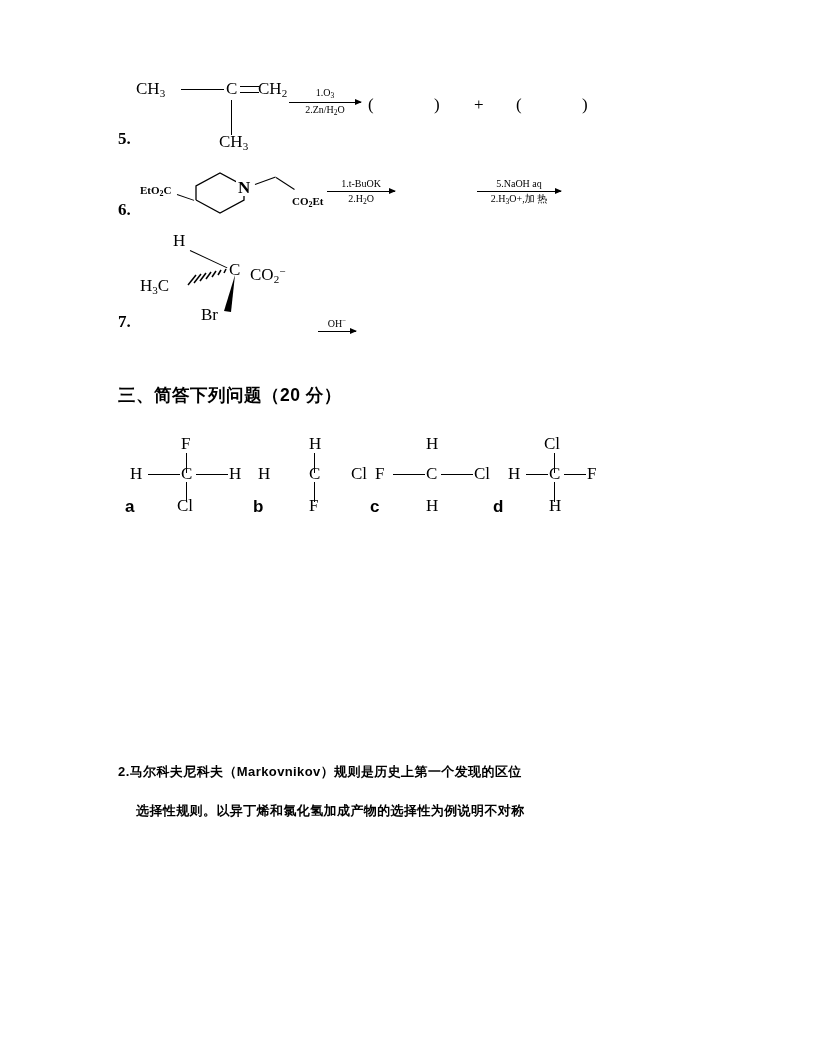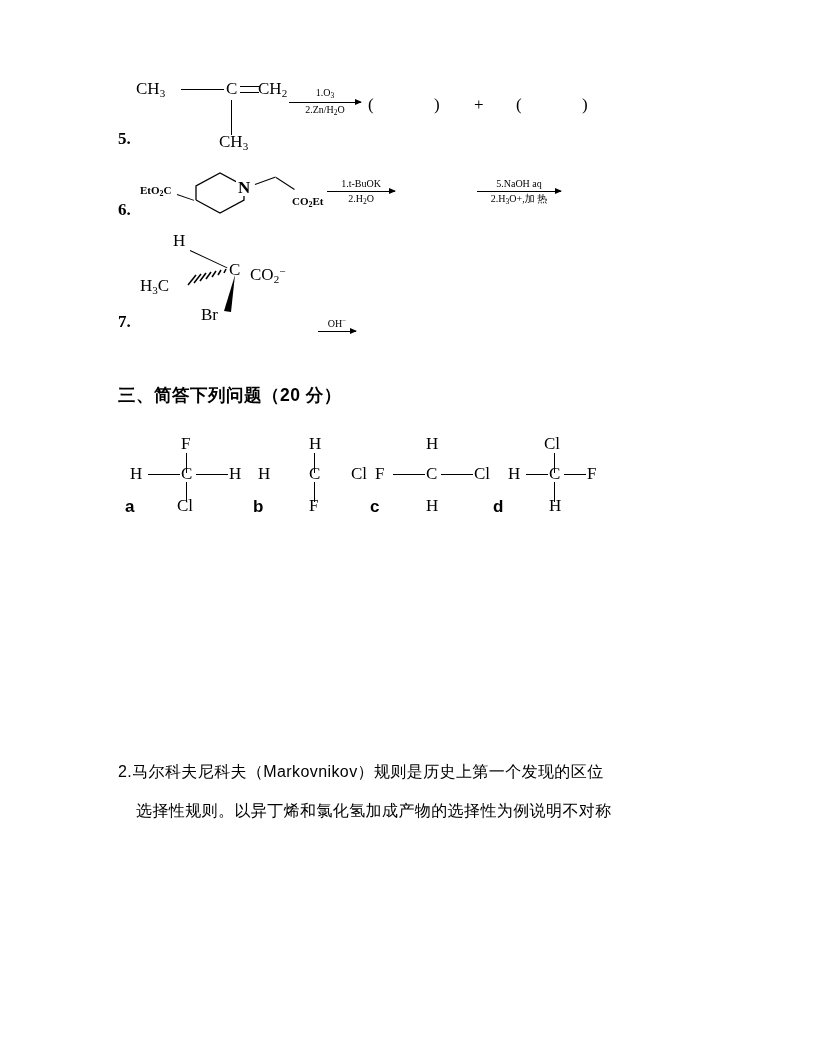--- a/index.html
+++ b/index.html
@@ -78,22 +78,22 @@
   }
   .cn-q {
     font-family: "Liberation Sans", "DejaVu Sans", sans-serif;
     font-weight: bold;
     font-size: 16.5px;
     letter-spacing: 0.3px;
     white-space: nowrap;
   }
   .cn-para {
     font-family: "Liberation Sans", "DejaVu Sans", sans-serif;
-    font-weight: normal;
-    font-size: 16px;
+    font-weight: bold;
+    font-size: 13px;
     line-height: 39px;
     letter-spacing: 0.4px;
     width: 640px;
   }
   .footer {
     position: absolute;
     left: 0;
     right: 0;
     text-align: center;
     font-family: "Liberation Sans", "DejaVu Sans", sans-serif;

